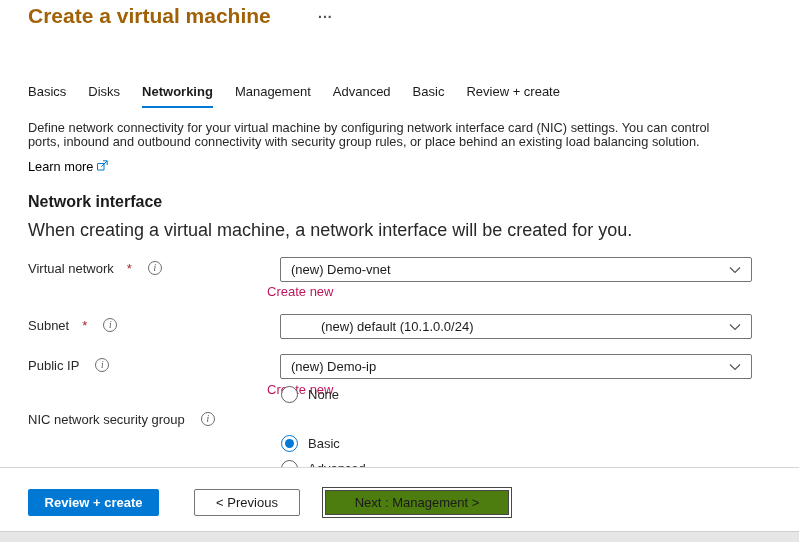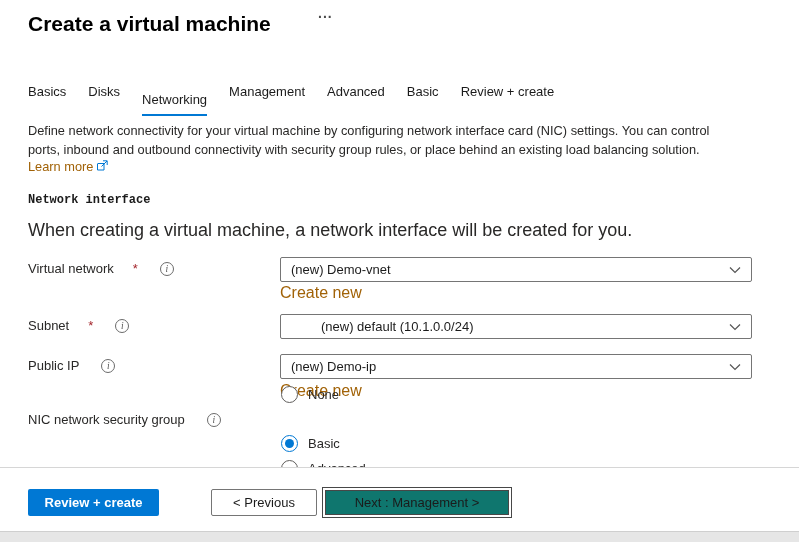--- a/index.html
+++ b/index.html
@@ -4,70 +4,70 @@
 <style>
   * { box-sizing: border-box; }
   html,body { margin:0; padding:0; }
   body {
     width:799px; height:542px; position:relative; overflow:hidden;
     background:#ffffff; color:#292827;
     font-family:"Liberation Sans", sans-serif;
   }
   .content { position:absolute; left:0; top:0; width:799px; height:467px; overflow:hidden; }
 
-  .page-title { position:absolute; left:28px; top:12px; font-size:21px; font-weight:700; color:#000000; }
+  .page-title { position:absolute; left:28px; top:4px; font-size:21px; font-weight:700; color:#a16207; }
   .more-btn { position:absolute; left:318px; top:5px; font-size:14px; font-weight:700; color:#4a4a4a; letter-spacing:1px; cursor:pointer; }
 
   .tabs { position:absolute; left:28px; top:84px; display:flex; gap:22px; font-size:13px; }
   .tab { padding-bottom:7px; color:#1b1b1b; cursor:pointer; border-bottom:2px solid transparent; }
-  .tab.active { font-weight:400; border-bottom:2px solid #0078d4;margin-top:8px; }
+  .tab.active { font-weight:700; border-bottom:2px solid #0078d4; }
 
-  .intro { position:absolute; left:28px; top:121px; width:682px; font-size:12.8px; line-height:19px; color:#292827; }
-  .learn-more { position:absolute; left:28px; top:159px; font-size:12.8px; color:#a16207; cursor:pointer; display:flex; align-items:center; gap:4px; }
+  .intro { position:absolute; left:28px; top:121px; width:682px; font-size:12.8px; line-height:14px; color:#292827; }
+  .learn-more { position:absolute; left:28px; top:159px; font-size:12.8px; color:#000000; cursor:pointer; display:flex; align-items:center; gap:4px; }
 
-  .section-heading { position:absolute; left:28px; top:193px; font-size:12px; font-weight:700; color:#1b1b1b;font-family:Liberation Mono, monospace; }
+  .section-heading { position:absolute; left:28px; top:193px; font-size:16px; font-weight:700; color:#1b1b1b; }
   .section-note { position:absolute; left:28px; top:220px; font-size:18px; color:#292827; }
 
-  .field-label { position:absolute; left:28px; font-size:13px; color:#292827; display:flex; align-items:flex-end; gap:22px; }
+  .field-label { position:absolute; left:28px; font-size:13px; color:#292827; display:flex; align-items:flex-start; gap:16px; }
   .req { color:#a4262c; margin-left:-3px; }
   .info-icon {
     width:14px; height:14px; border:1px solid #6b6b6b; border-radius:50%;
     display:inline-flex; align-items:center; justify-content:center;
     font-size:9.5px; color:#555; font-family:"Liberation Serif", serif; font-style:italic;
     cursor:pointer; flex:none;
   }
   .dropdown {
     position:absolute; left:280px; width:472px; height:25px;
     border:1px solid #757575; border-radius:2px; background:#fff;
     display:flex; align-items:center; justify-content:space-between;
     padding:0 10px; font-size:13px; color:#1b1b1b; cursor:pointer;
   }
-  .create-new { position:absolute; left:280px; font-size:16px; color:#a16207; cursor:pointer; }
+  .create-new { position:absolute; left:267px; font-size:13px; color:#be185d; cursor:pointer; }
 
   .radio-row { position:absolute; left:281px; display:flex; align-items:center; gap:10px; font-size:13px; cursor:pointer; }
   .radio { width:17px; height:17px; border-radius:50%; border:1px solid #605e5c; background:#fff; position:relative; flex:none; }
   .radio.checked { border-color:#0078d4; }
   .radio.checked::after { content:""; position:absolute; left:3px; top:3px; right:3px; bottom:3px; border-radius:50%; background:#0078d4; }
 
   .divider { position:absolute; left:0; top:467px; width:799px; height:1px; background:#d6d6d6; }
 
   .btn { font-family:"Liberation Sans", sans-serif; cursor:pointer; }
   .btn-primary {
     position:absolute; left:28px; top:489px; width:131px; height:27px;
     background:#0078d4; color:#fff; font-weight:700; font-size:13px;
     border:none; border-radius:2px;
   }
   .btn-prev {
-    position:absolute; left:211px; top:489px; width:106px; height:27px;
+    position:absolute; left:194px; top:489px; width:106px; height:27px;
     background:#fff; border:1px solid #757575; border-radius:2px;
     font-size:13px; color:#1b1b1b;
   }
   .btn-next {
     position:absolute; left:322px; top:487px; width:190px; height:31px;
-    background:#0f766e; border:1px solid #474747;
+    background:#4d7c0f; border:1px solid #474747;
     box-shadow: inset 0 0 0 2px #ffffff, inset 0 0 0 3px #474747;
     font-size:13px; color:#1b1b1b;
   }
   .bottom-bar { position:absolute; left:0; bottom:0; width:799px; height:11px; background:#e6e6e6; border-top:1px solid #cfcfcf; }
 </style>
 </head>
 <body>
 
 <div class="content">
 

